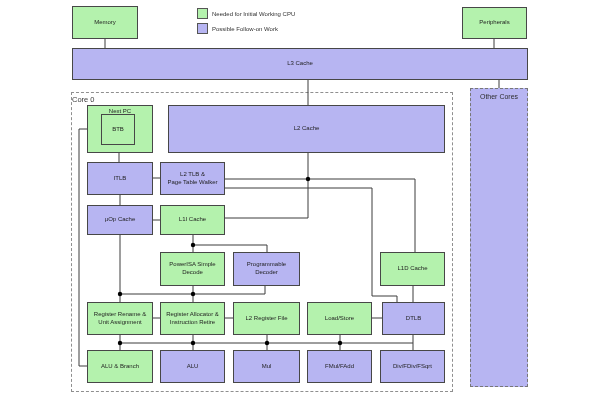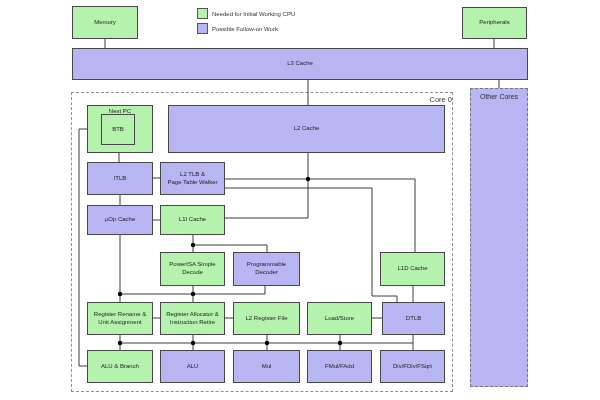--- a/index.html
+++ b/index.html
@@ -5,21 +5,21 @@
   html,body{margin:0;padding:0;background:#fff;}
   .stage{position:relative;width:600px;height:400px;background:#ffffff;
          font-family:"Liberation Sans",sans-serif;overflow:hidden;}
   .node{position:absolute;border:1px solid #474747;box-sizing:border-box;
         display:flex;align-items:center;justify-content:center;text-align:center;
         font-size:6px;line-height:1.3;color:#1f1f1f;white-space:pre-line;}
   .green{background:var(--green,#b4f2ad);}
   .purple{background:var(--purple,#b7b5f2);}
   .label-top{align-items:flex-start;padding-top:2px;}
   .cluster{position:absolute;border:1px dashed #8f8f8f;box-sizing:border-box;background:transparent;}
-  .cluster-title{position:absolute;left:0;top:2px;width:100%;text-align:right;
+  .cluster-title{position:absolute;left:0;top:2px;width:100%;text-align:left;
                  font-size:7.5px;color:#3a3a3a;}
   .other-cores{position:absolute;border:1px dashed #777;box-sizing:border-box;
                background:var(--purple,#b7b5f2);font-size:7px;color:#2e2e2e;
                text-align:center;padding-top:4px;}
   .edges{position:absolute;left:0;top:0;pointer-events:none;}
   .legend-row{position:absolute;display:flex;align-items:center;gap:4px;}
   .legend-swatch{width:11px;height:11px;border:1px solid #555;box-sizing:border-box;}
   .legend-label{font-size:6px;color:#333;}
 </style>
 </head>

